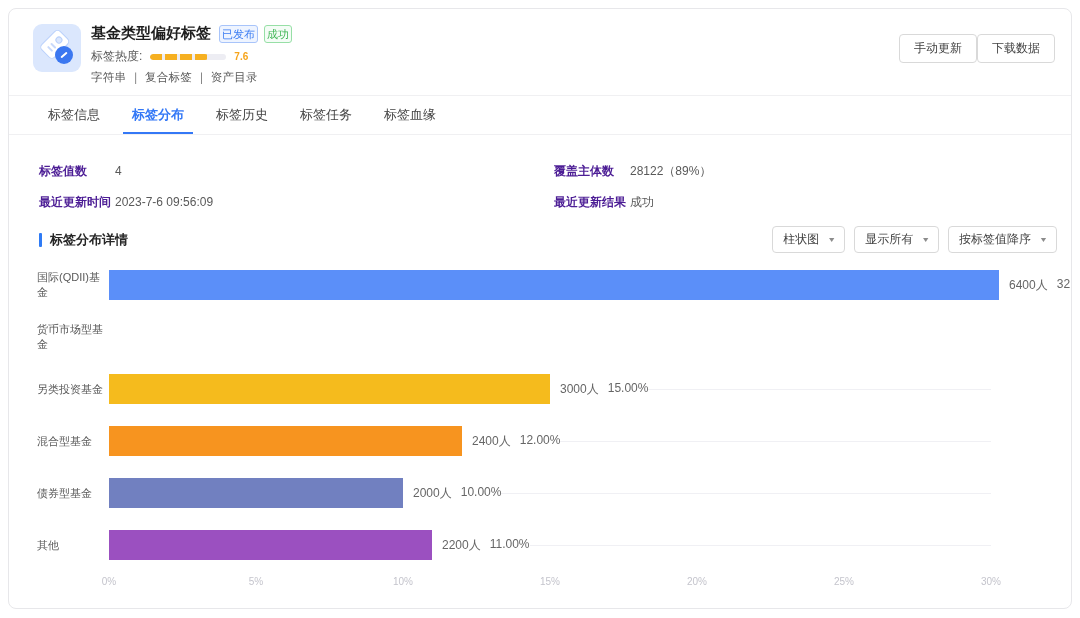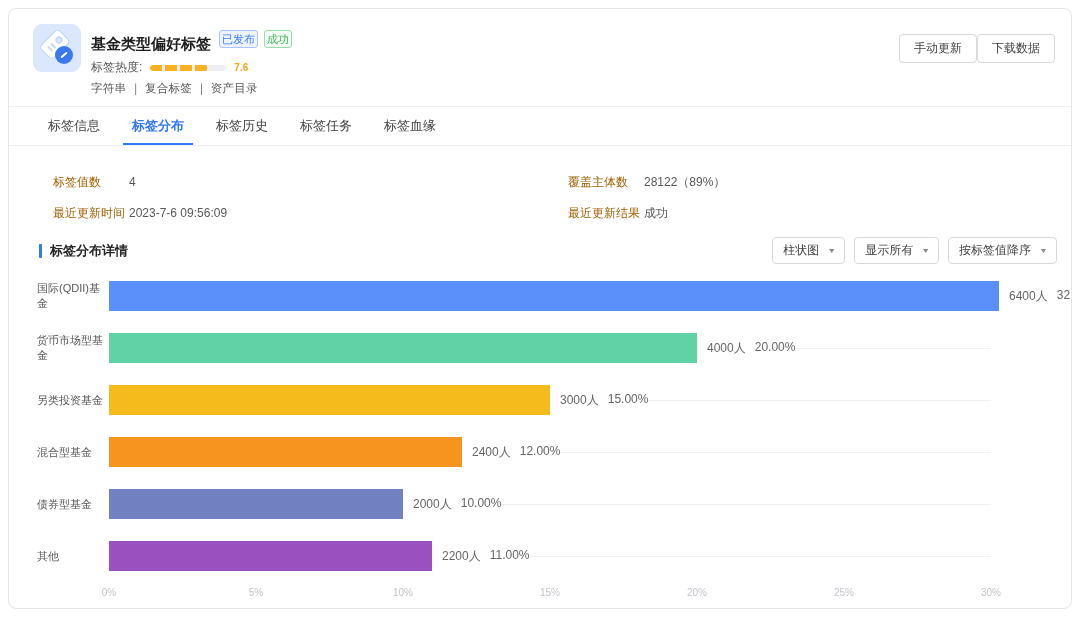--- a/index.html
+++ b/index.html
@@ -8,21 +8,21 @@
     position:relative; margin:8px; width:1064px; height:601px;
     background:#fff; border:1px solid #e7e7ea; border-radius:8px; overflow:hidden;
   }
   
   .hdr { display:flex; justify-content:space-between; align-items:flex-start;
          padding:15px 16px 10px 24px; border-bottom:1px solid #f0f0f2; }
   .hdr-left { display:flex; gap:10px; }
   .tag-ic { width:48px; height:48px; flex:none; }
   .hdr-info { display:flex; flex-direction:column; gap:5px; }
   .title-row { display:flex; align-items:center; gap:8px; }
-  .page-title { font-size:15px; font-weight:bold; color:#1f1f1f;margin-top:11px; }
+  .page-title { font-size:15px; font-weight:bold; color:#1f1f1f; }
   .badge { font-size:11px; line-height:16px; padding:0 2px; border-radius:3px; border:1px solid; }
   .heat-row { display:flex; align-items:center; gap:8px; }
   .heat-label { font-size:12px; color:#595959; }
   .heat-track { width:76px; height:6px; border-radius:3px; background:#ededf3; overflow:hidden; }
   .heat-fill { height:100%; border-radius:3px;
                background:repeating-linear-gradient(90deg,#f6b021 0 12px,#ededf3 12px 15px); }
   .heat-value { font-size:10px; font-weight:bold; color:#f6a41b; }
   .meta-row { font-size:11.5px; color:#595959; letter-spacing:.3px; }
   .hdr-actions { display:flex; gap:0; padding-top:10px; }
   .btn { background:#fff; border:1px solid #d9d9d9; border-radius:4px; font-size:12px;
@@ -31,21 +31,21 @@
   .tabs { display:flex; padding:0 30px; border-bottom:1px solid #f0f0f2; }
   .tab { font-size:13px; color:#434343; padding:10px 9px 8px; margin-right:14px;
          border-bottom:2px solid transparent; cursor:pointer; }
   .tab.active { color:#3478f6; border-bottom-color:#3478f6; font-weight:bold; }
   
   .sec-title { display:flex; align-items:center; gap:8px; font-size:13px; font-weight:bold; color:#262626; }
   .sec-bar { width:3px; height:14px; background:#2f7bf5; border-radius:1px; }
   .info-sec { padding:13px 30px 4px 30px; }
   .info-grid { display:grid; grid-template-columns: 515px 1fr; row-gap:15px; margin-top:15px; }
   .field { display:flex; font-size:12px; line-height:16px; }
-  .f-label { color:#a16207; font-weight:normal; width:76px; flex:none;margin-left:14px; }
+  .f-label { color:#4c1d95; font-weight:bold; width:76px; flex:none; }
   .f-value { color:#595959; }
   
   .dist-hdr { display:flex; justify-content:space-between; align-items:center;
               padding:12px 14px 0 30px; }
   .selects { display:flex; gap:9px; }
   .select { display:flex; align-items:center; gap:8px; background:#fff; border:1px solid #d9d9d9;
             border-radius:4px; font-size:12px; color:#434343; padding:4px 8px 4px 10px; cursor:pointer; }
   .caret { font-size:9px; color:#8c8c8c; transform:scaleY(.8); }
   
   .chart { margin-top:6px; }
@@ -157,28 +157,20 @@
           <div class="bar" style="width: 890px; background: rgb(91, 143, 249);"></div>
           <span class="vlabel">
             <span>6400人</span>
             <span>32.00%</span>
           </span>
           <span class="lead"></span>
         </div>
       </div>
       <div class="crow">
         <span class="cat">货币市场型基金</span>
-        <div class="plot">
-          <div class="bar" style="width: 588px; background: rgb(97, 210, 165);"></div>
-          <span class="vlabel">
-            <span>4000人</span>
-            <span>20.00%</span>
-          </span>
-          <span class="lead"></span>
-        </div>
       </div>
       <div class="crow">
         <span class="cat">另类投资基金</span>
         <div class="plot">
           <div class="bar" style="width: 441px; background: rgb(245, 187, 29);"></div>
           <span class="vlabel">
             <span>3000人</span>
             <span>15.00%</span>
           </span>
           <span class="lead"></span>

